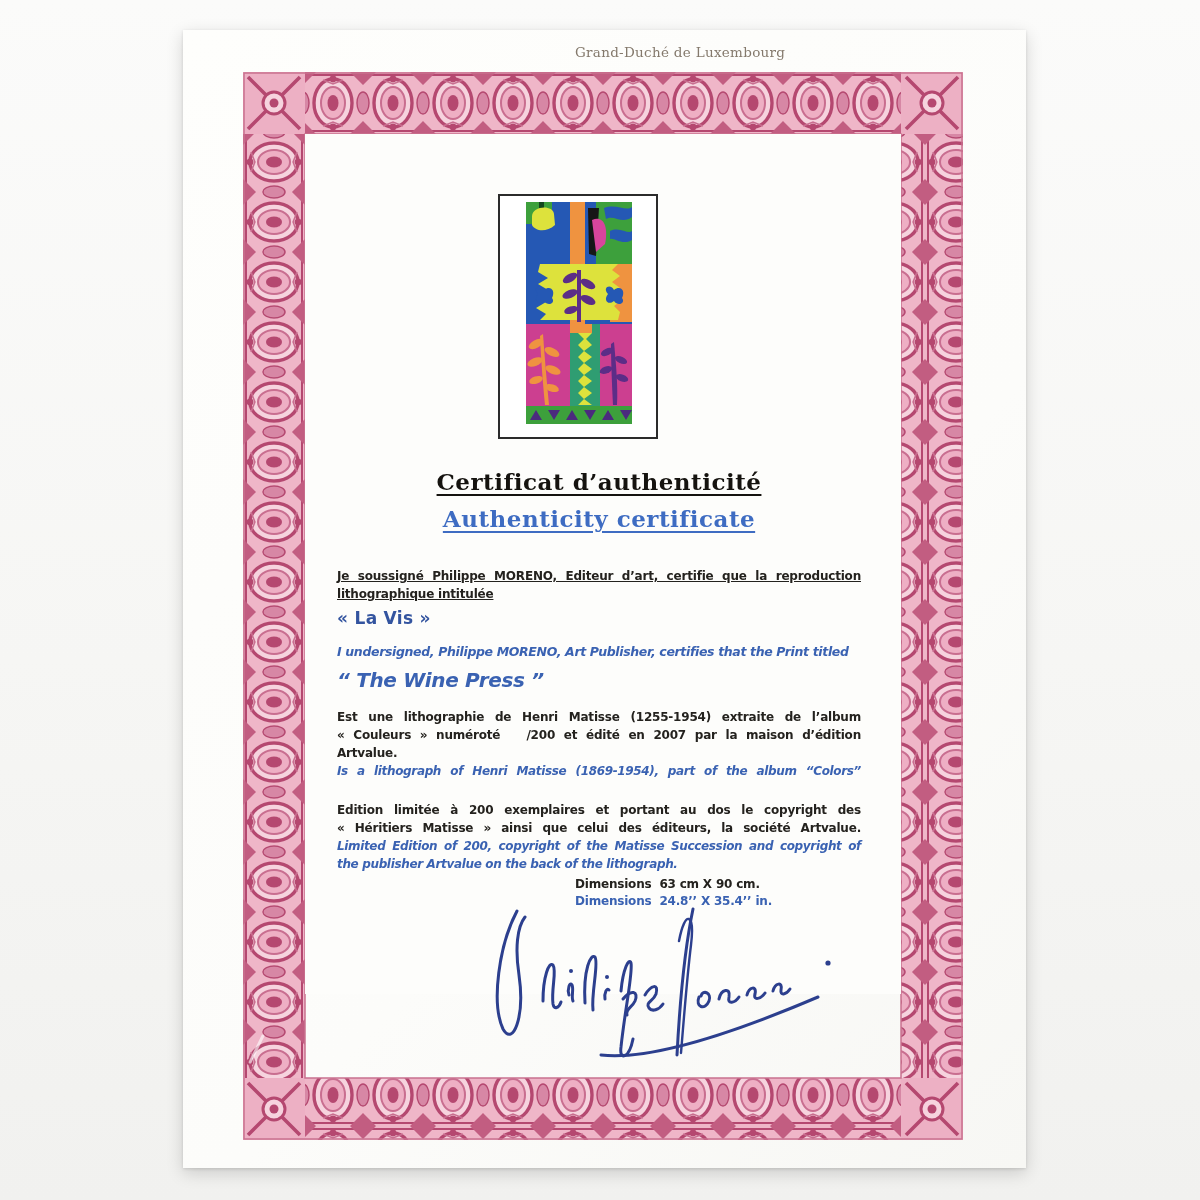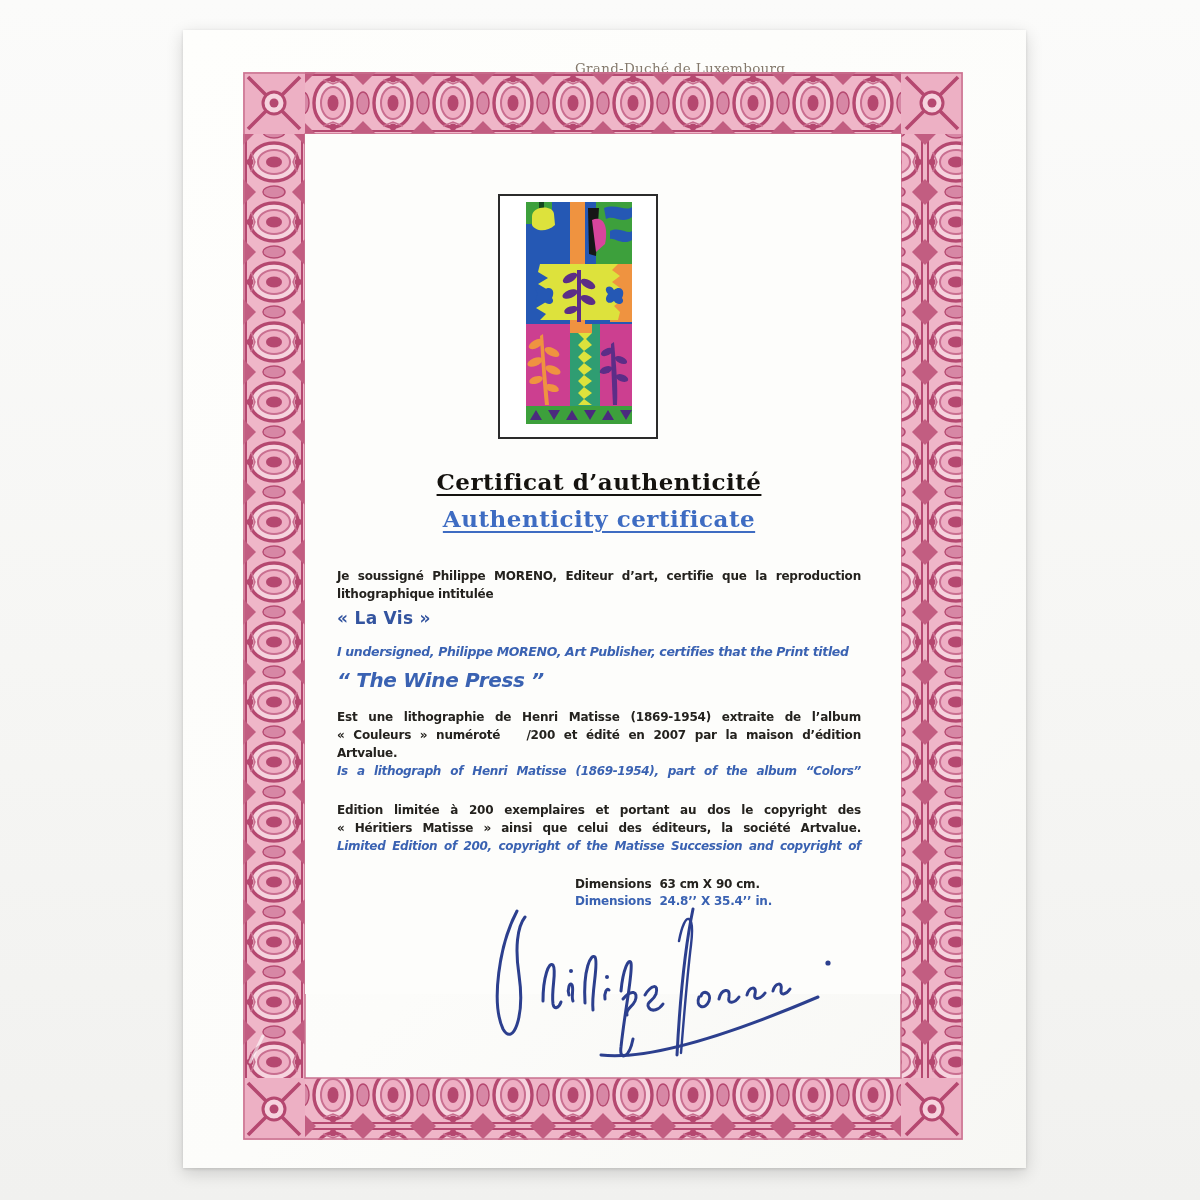--- a/index.html
+++ b/index.html
@@ -8,21 +8,21 @@
     background:linear-gradient(180deg,#fbfbfa 0%,#f6f6f4 55%,#f1f1ef 100%);
     font-family:"DejaVu Sans",sans-serif;
   }
   .paper{
     position:absolute;left:183px;top:30px;width:843px;height:1138px;
     background:linear-gradient(135deg,#fefefc 0%,#fcfcfa 60%,#f7f7f4 100%);
     box-shadow:0 5px 16px rgba(0,0,0,.16), 0 1px 3px rgba(0,0,0,.12);
   }
   .region-label{
     position:absolute;left:392px;top:14px;
-    font-family:"DejaVu Serif",serif;font-size:13.5px;color:#84796c;letter-spacing:.3px;margin-top:16px;
+    font-family:"DejaVu Serif",serif;font-size:13.5px;color:#84796c;letter-spacing:.3px;
   }
   .frame{position:absolute;left:60px;top:42px;}
   .crease{
     position:absolute;left:72px;top:1003px;width:3px;height:32px;
     background:rgba(255,255,255,.6);transform:rotate(26deg);border-radius:2px;
   }
   .inner{
     position:absolute;left:122px;top:104px;width:596px;height:860px;
     background:#fdfdfb;
   }
@@ -49,21 +49,21 @@
   
   .col{position:absolute;left:32px;width:524px;}
   .p{font-weight:700;font-size:12px;line-height:18px;letter-spacing:-.2px;color:#24221e;}
   .p.en{color:#3a62b2;font-style:italic;letter-spacing:-.35px;}
   .jline{text-align:justify;text-align-last:justify;}
   .lline{text-align:left;}
   .center-line{}
   .worktitle-fr{top:475px;font-size:17px;letter-spacing:.3px;color:#33549f;}
   .intro-en{top:509px;font-size:12.5px;}
   .worktitle-en{top:537px;font-size:20px;letter-spacing:.3px;color:#33549f;font-style:normal;}
-  .p1{top:433px;}
+  .p1{top:433px;text-decoration:underline;}
   .p2fr{top:574px;}
   .p2en{top:628px;}
   .p3fr{top:667px;}
   .p3en{top:703px;}
   .dims{position:absolute;left:270px;font-weight:700;font-size:12px;line-height:17px;letter-spacing:-.2px;}
   .dims-metric{top:742px;color:#24221e;}
   .dims-imperial{top:759px;color:#3a62b2;}
   .sig{position:absolute;left:178px;top:763px;}
 </style>
 </head>
@@ -207,36 +207,37 @@
       <div class="lline">lithographique intitulée</div>
     </div>
 
     <div class="col p center-line worktitle-fr">« La Vis »</div>
 
     <div class="col p en center-line intro-en">I undersigned, Philippe MORENO, Art Publisher, certifies that the Print titled</div>
 
     <div class="col p en center-line worktitle-en">“ The Wine Press ”</div>
 
     <div class="col p p2fr">
-      <div class="jline">Est une lithographie de Henri Matisse (1869-1954) extraite de l’album</div>
+      <div class="jline">Est une lithographie de Henri Matisse (1255-1954) extraite de l’album</div>
       <div class="jline">« Couleurs » numéroté &nbsp;&nbsp;/200 et édité en 2007 par la maison d’édition</div>
       <div class="lline">Artvalue.</div>
     </div>
 
     <div class="col p en p2en">
       <div class="jline">Is a lithograph of Henri Matisse (1869-1954), part of the album “Colors”</div>
     </div>
 
     <div class="col p p3fr">
       <div class="jline">Edition limitée à 200 exemplaires et portant au dos le copyright des</div>
       <div class="jline">« Héritiers Matisse » ainsi que celui des éditeurs, la société Artvalue.</div>
     </div>
 
     <div class="col p en p3en">
       <div class="jline">Limited Edition of 200, copyright of the Matisse Succession and copyright of</div>
+      <div class="lline">the publisher Artvalue on the back of the lithograph.</div>
     </div>
 
     <div class="dims dims-metric">Dimensions &nbsp;63 cm X 90 cm.</div>
     <div class="dims dims-imperial">Dimensions &nbsp;24.8’’ X 35.4’’ in.</div>
 
     <svg class="sig" width="360" height="172" viewBox="0 0 360 172" aria-hidden="true">
       <g fill="none" stroke="#2c3f8e" stroke-width="3" stroke-linecap="round" stroke-linejoin="round">
         <path d="M34,14 C16,48 8,106 20,132 C30,150 42,120 36,78 C32,52 34,30 42,20"></path>
         <path d="M60,104 C60,80 66,64 70,68 C74,74 68,92 70,107 C71,113 76,111 78,105"></path>
         <path d="M86,98 C84,92 87,84 89,88 C91,92 88,100 90,104"></path>

